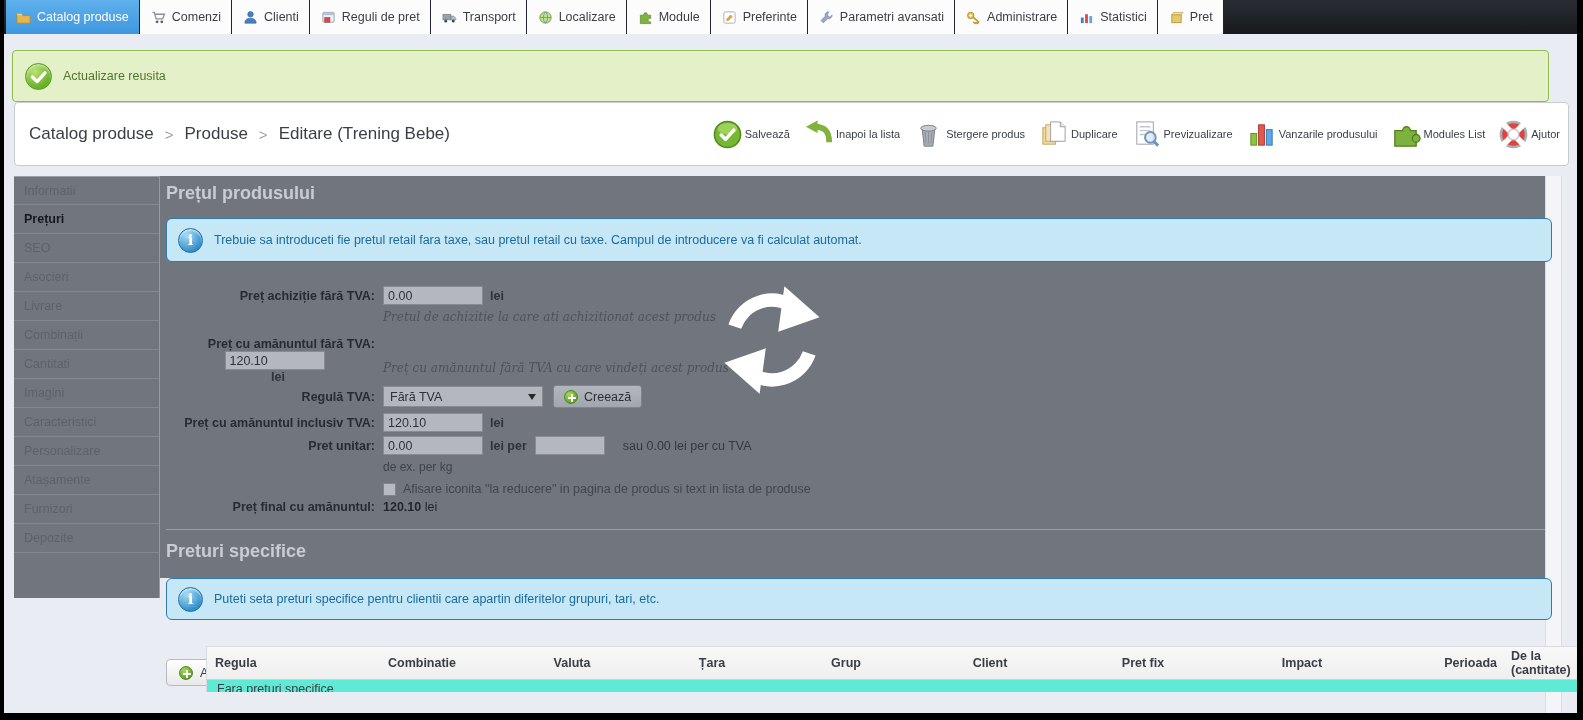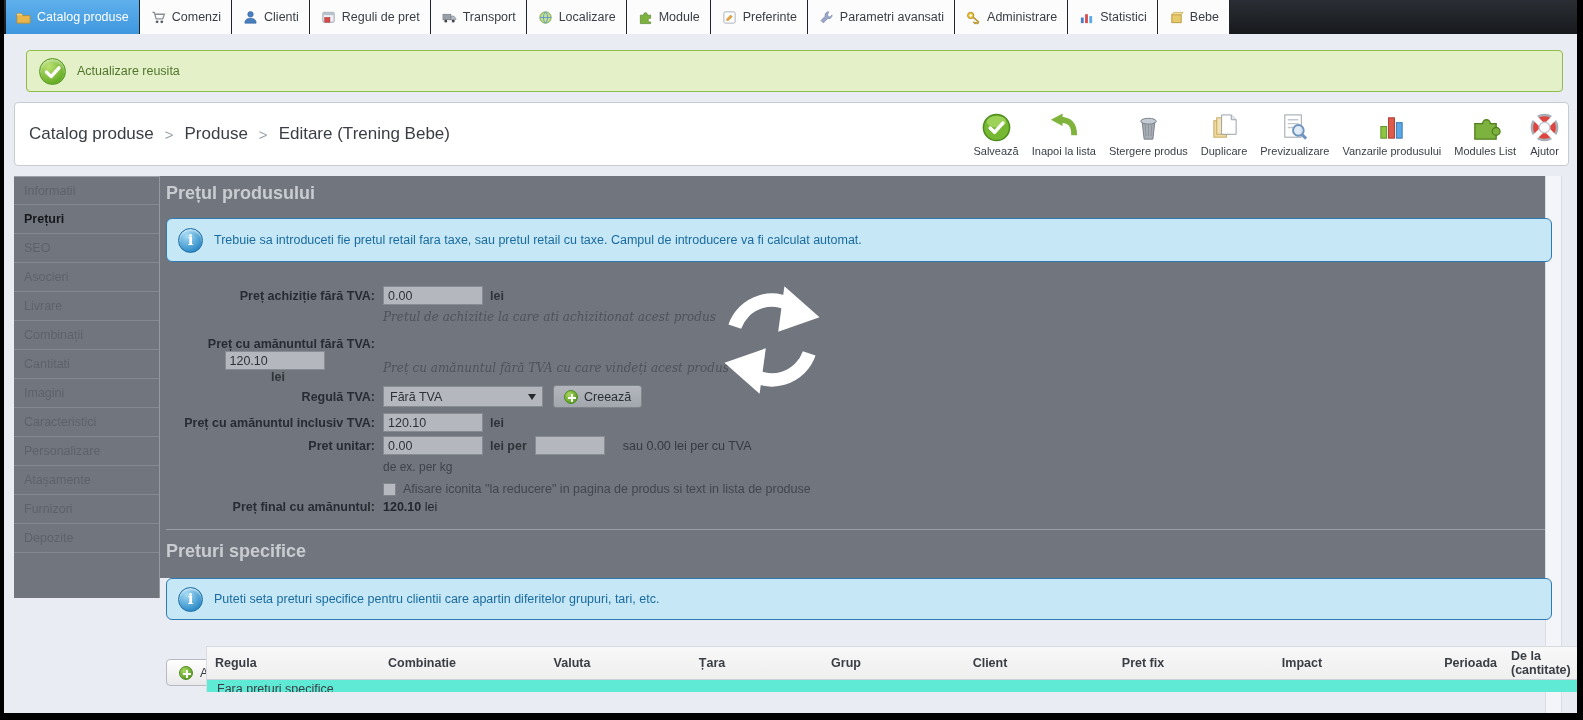--- a/index.html
+++ b/index.html
@@ -6,31 +6,31 @@
   html,body { width:1583px; height:720px; overflow:hidden; background:#000; font-family:"Liberation Sans", sans-serif; }
   .page { position:absolute; left:4px; right:6px; top:0; bottom:7px; background:#EAECF3; overflow:hidden; }
 
   
   .topnav { position:absolute; top:0; left:0; right:0; height:34px; background:linear-gradient(#2A2E34,#17191D); display:flex; align-items:stretch; padding-left:2px; }
   .tab { display:flex; align-items:center; gap:6px; padding:0 10px; background:#FCFCFD; border-right:1px solid #202327; border-left:1px solid #FFFFFF22; font-size:12.5px; color:#3A3E44; white-space:nowrap; cursor:pointer; }
   .tab.active { background:linear-gradient(#5FB0EC,#3E97DE); color:#FFF; border-left:none; }
   .tab svg { width:15px; height:15px; flex:0 0 auto; }
 
   
-  .success { position:absolute; left:22px; top:50px; width:1537px; height:42px; background:#E4F0C8; border:1px solid #90BC49; border-radius:4px; display:flex; align-items:center; gap:11px; padding:0 12px; }
+  .success { position:absolute; left:8px; top:50px; width:1537px; height:52px; background:#E4F0C8; border:1px solid #90BC49; border-radius:4px; display:flex; align-items:center; gap:11px; padding:0 12px; }
   .success .msg { font-size:12.5px; color:#51752C; }
   .ic-success { width:27px; height:27px; border-radius:50%; background:radial-gradient(circle at 35% 30%, #BCE272, #68AE28 70%); border:1px solid #569A1F; box-shadow:inset 0 2px 3px #ffffff88; position:relative; }
   .ic-success svg { position:absolute; inset:0; }
 
   
   .crumbpanel { position:absolute; left:10px; top:102px; width:1555px; height:64px; background:#FFF; border:1px solid #C7CBD2; border-radius:4px; display:flex; align-items:center; justify-content:space-between; padding:0 8px 0 14px; }
   .breadcrumb { display:flex; align-items:center; gap:11px; font-size:17px; color:#3A3E44; }
   .breadcrumb .sep { color:#9AA0A8; font-size:15px; }
   .toolbar { display:flex; align-items:flex-start; gap:13px; }
-  .toolitem { display:flex; flex-direction:column; align-items:center; gap:2px; font-size:11px; color:#3A3E44; cursor:pointer; text-align:center; }
+  .toolitem { display:flex; flex-direction:row; align-items:center; gap:2px; font-size:11px; color:#3A3E44; cursor:pointer; text-align:center; }
   .toolitem svg { width:31px; height:31px; }
 
   
   .sidebarzone { position:absolute; left:10px; top:176px; width:146px; height:422px; background:#71767E; border-right:1px solid #959AA2; z-index:1; }
   .overlaymain { position:absolute; left:156px; top:176px; width:1385px; height:402px; background:#71767E; z-index:1; }
   .sbitem { height:29px; line-height:29px; padding-left:10px; font-size:12.5px; color:#5D626A; border-bottom:1px solid #848991; cursor:pointer; }
   .sbitem:first-child { border-top:1px solid #9CA1A8; }
   .sbitem.active { color:#16181C; font-weight:bold; }
 
   
@@ -158,21 +158,21 @@
           <rect x="6.5" y="4.5" width="3" height="9.5" fill="#D84A4A"></rect>
           <rect x="11" y="6.5" width="3" height="7.5" fill="#5AA8E8"></rect>
         </svg>
       <span>Statistici</span>
     </div>
     <div class="tab">
       <svg viewBox="0 0 16 16">
           <rect x="3" y="5" width="10" height="8.5" fill="#E8C96A" stroke="#B89A3E"></rect>
           <path d="M3 5l2-2.5h10L13 5z" fill="#F2DC96" stroke="#B89A3E" stroke-width="0.6"></path>
         </svg>
-      <span>Bebe</span>
+      <span>Pret</span>
     </div>
   </nav>
 
   <div class="success">
     <div class="ic-success">
       <svg viewBox="0 0 27 27">
           <path d="M7 14l5 5 8.5-9.5" stroke="#FFF" stroke-width="3.6" fill="none" stroke-linecap="round" stroke-linejoin="round"></path>
         </svg>
     </div>
     <span class="msg">Actualizare reusita</span>

